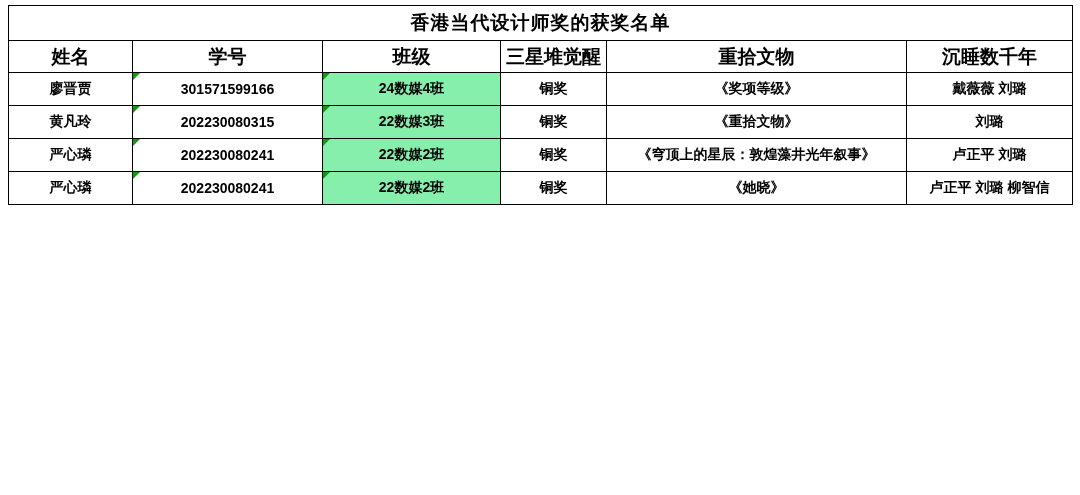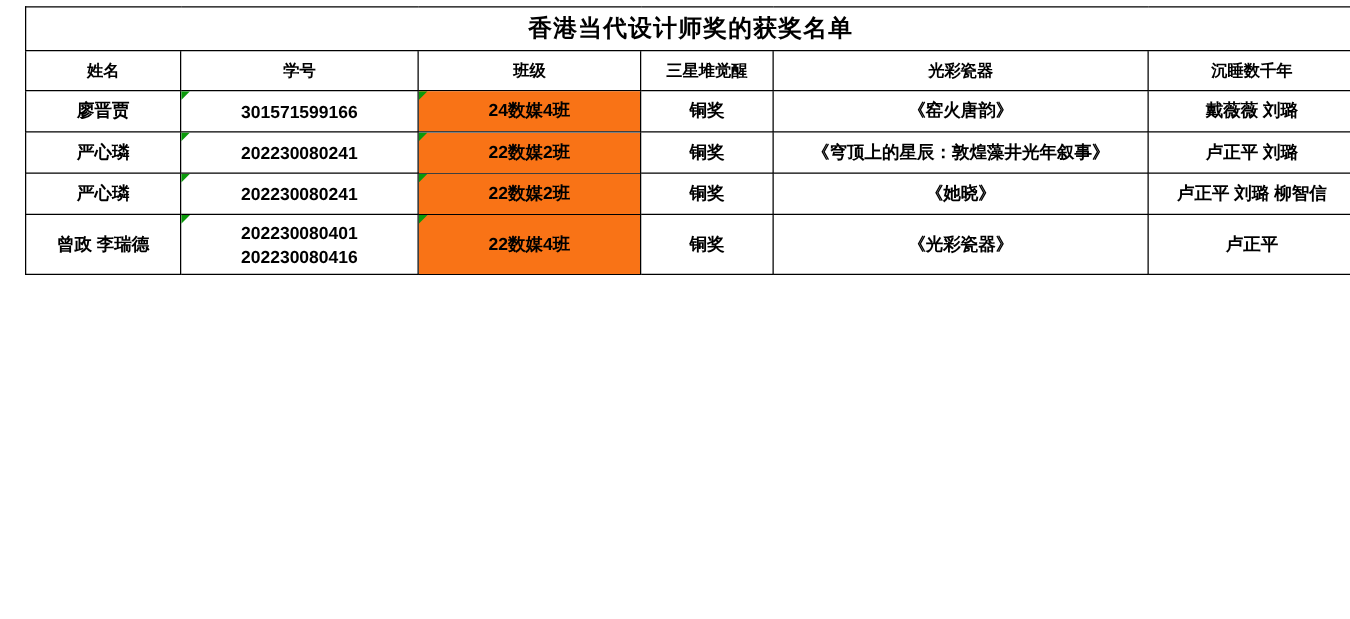--- a/index.html
+++ b/index.html
@@ -11,21 +11,21 @@
     width: 1080px;
     height: 495px;
     font-family: "Liberation Sans", sans-serif;
     color: #000000;
     overflow: hidden;
   }
   .sheet {
     width: 942px;
     height: 495px;
     box-sizing: border-box;
-    padding: 5px 8px 0 20px;
+    padding: 5px 8px 0 8px;
   }
   table.award-table {
     border-collapse: collapse;
     table-layout: fixed;
     width: 1064px;
     border: 1px solid #000000;
   }
   table.award-table td,
   table.award-table th {
     border: 1px solid #000000;
@@ -35,36 +35,36 @@
     padding: 2px 3px;
     box-sizing: border-box;
     overflow: hidden;
   }
   .title-cell {
     font-size: 19px;
     height: 35px;
     letter-spacing: 1px;
   }
   .header-cell {
-    font-size: 13px;
+    font-size: 19px;
     height: 32px;
   }
   .body-cell {
     font-size: 14px;
     height: 33px;
     position: relative;
   }
   .cell-tall {
     height: 48px;
   }
   .name-cell {
     position: relative;
   }
   .class-cell {
-    background: #f97316;
+    background: #86efac;
     text-align: left;
     padding-left: 6px;
     position: relative;
   }
   
   .marker::before {
     content: "";
     position: absolute;
     top: 0;
     left: 0;
@@ -98,55 +98,53 @@
     </colgroup>
     <tbody>
       <tr>
         <td class="title-cell" colspan="6">香港当代设计师奖的获奖名单</td>
       </tr>
       <tr>
         <th class="header-cell">姓名</th>
         <th class="header-cell">学号</th>
         <th class="header-cell">班级</th>
         <th class="header-cell">三星堆觉醒</th>
-        <th class="header-cell">光彩瓷器</th>
+        <th class="header-cell">重拾文物</th>
         <th class="header-cell">沉睡数千年</th>
       </tr>
       </tbody>
       <tbody id="rows-body">
         <tr>
           <td class="body-cell name-cell">廖晋贾</td>
           <td class="body-cell  marker">301571599166</td>
           <td class="body-cell class-cell marker">24数媒4班</td>
           <td class="body-cell ">铜奖</td>
-          <td class="body-cell ">《窑火唐韵》</td>
+          <td class="body-cell ">《奖项等级》</td>
           <td class="body-cell ">戴薇薇 刘璐</td>
+        </tr>
+        <tr>
+          <td class="body-cell name-cell">黄凡玲</td>
+          <td class="body-cell  marker">202230080315</td>
+          <td class="body-cell class-cell marker">22数媒3班</td>
+          <td class="body-cell ">铜奖</td>
+          <td class="body-cell ">《重拾文物》</td>
+          <td class="body-cell ">刘璐</td>
         </tr>
         <tr>
           <td class="body-cell name-cell">严心璘</td>
           <td class="body-cell  marker">202230080241</td>
           <td class="body-cell class-cell marker">22数媒2班</td>
           <td class="body-cell ">铜奖</td>
           <td class="body-cell ">《穹顶上的星辰：敦煌藻井光年叙事》</td>
           <td class="body-cell ">卢正平 刘璐</td>
         </tr>
         <tr>
           <td class="body-cell name-cell">严心璘</td>
           <td class="body-cell  marker">202230080241</td>
           <td class="body-cell class-cell marker">22数媒2班</td>
           <td class="body-cell ">铜奖</td>
           <td class="body-cell ">《她晓》</td>
           <td class="body-cell ">卢正平 刘璐 柳智信</td>
         </tr>
-        <tr>
-          <td class="body-cell name-cell cell-tall">曾政 李瑞德</td>
-          <td class="body-cell  cell-tall marker">
-            <div class="multiline">202230080401<br>202230080416</div>
-          </td>
-          <td class="body-cell class-cell cell-tall marker">22数媒4班</td>
-          <td class="body-cell  cell-tall">铜奖</td>
-          <td class="body-cell  cell-tall">《光彩瓷器》</td>
-          <td class="body-cell  cell-tall">卢正平</td>
-        </tr>
       </tbody>
 
   </table>
 </div>
 
 </body></html>

